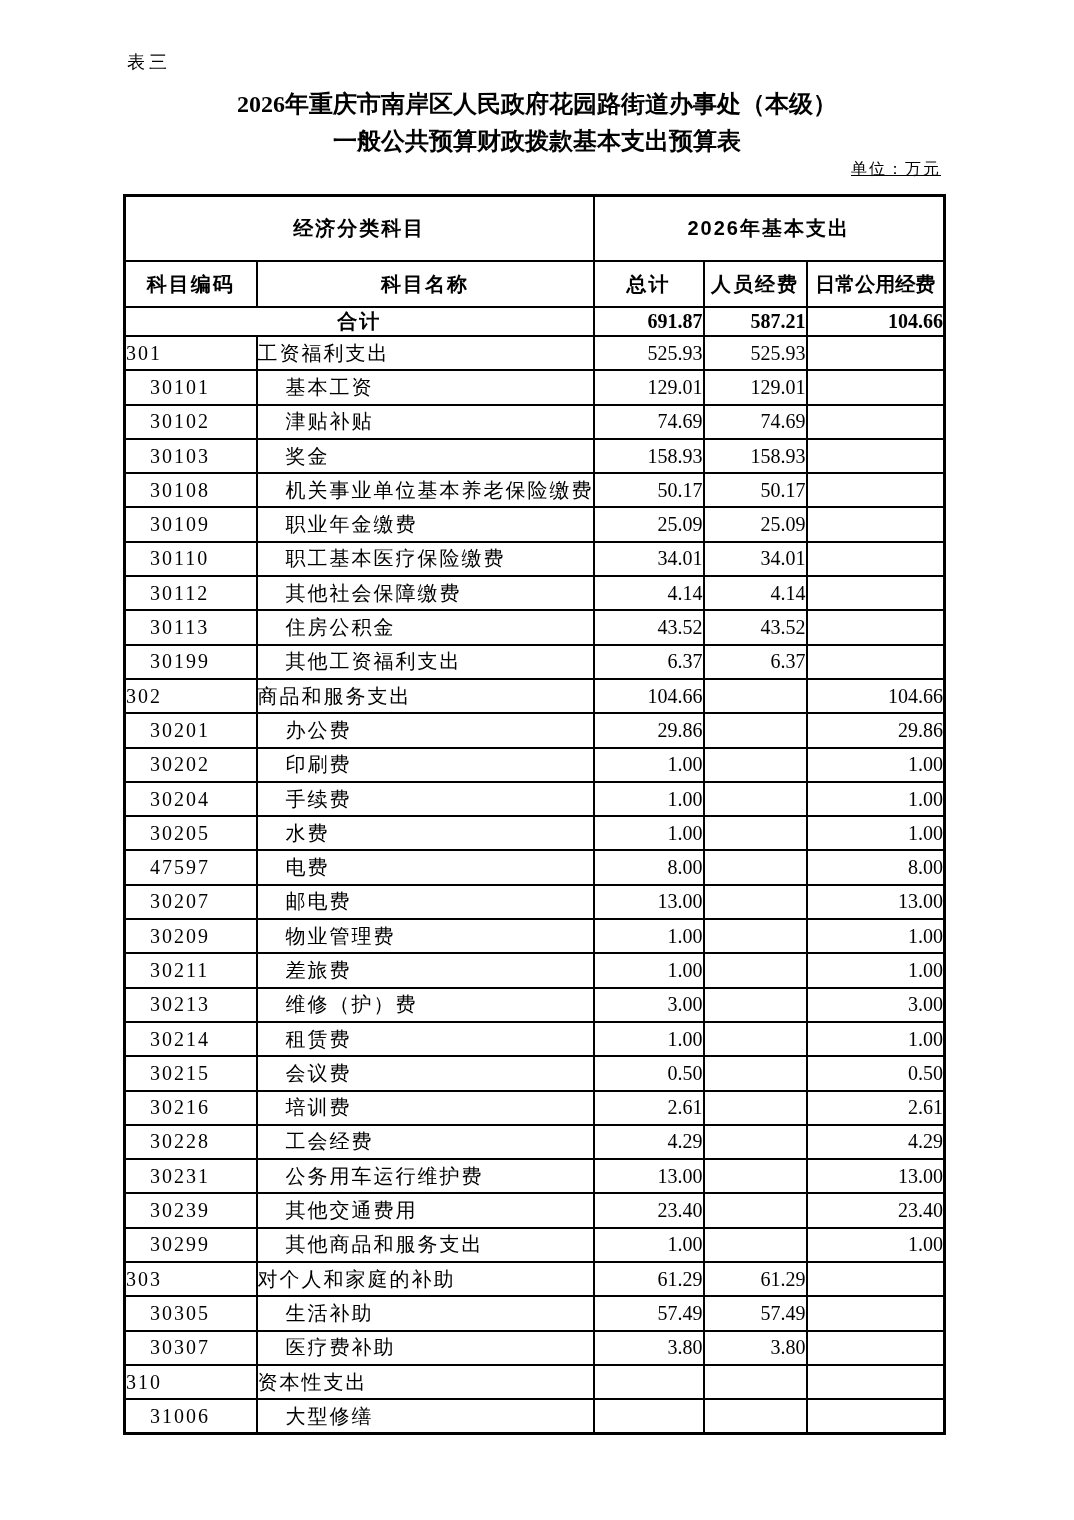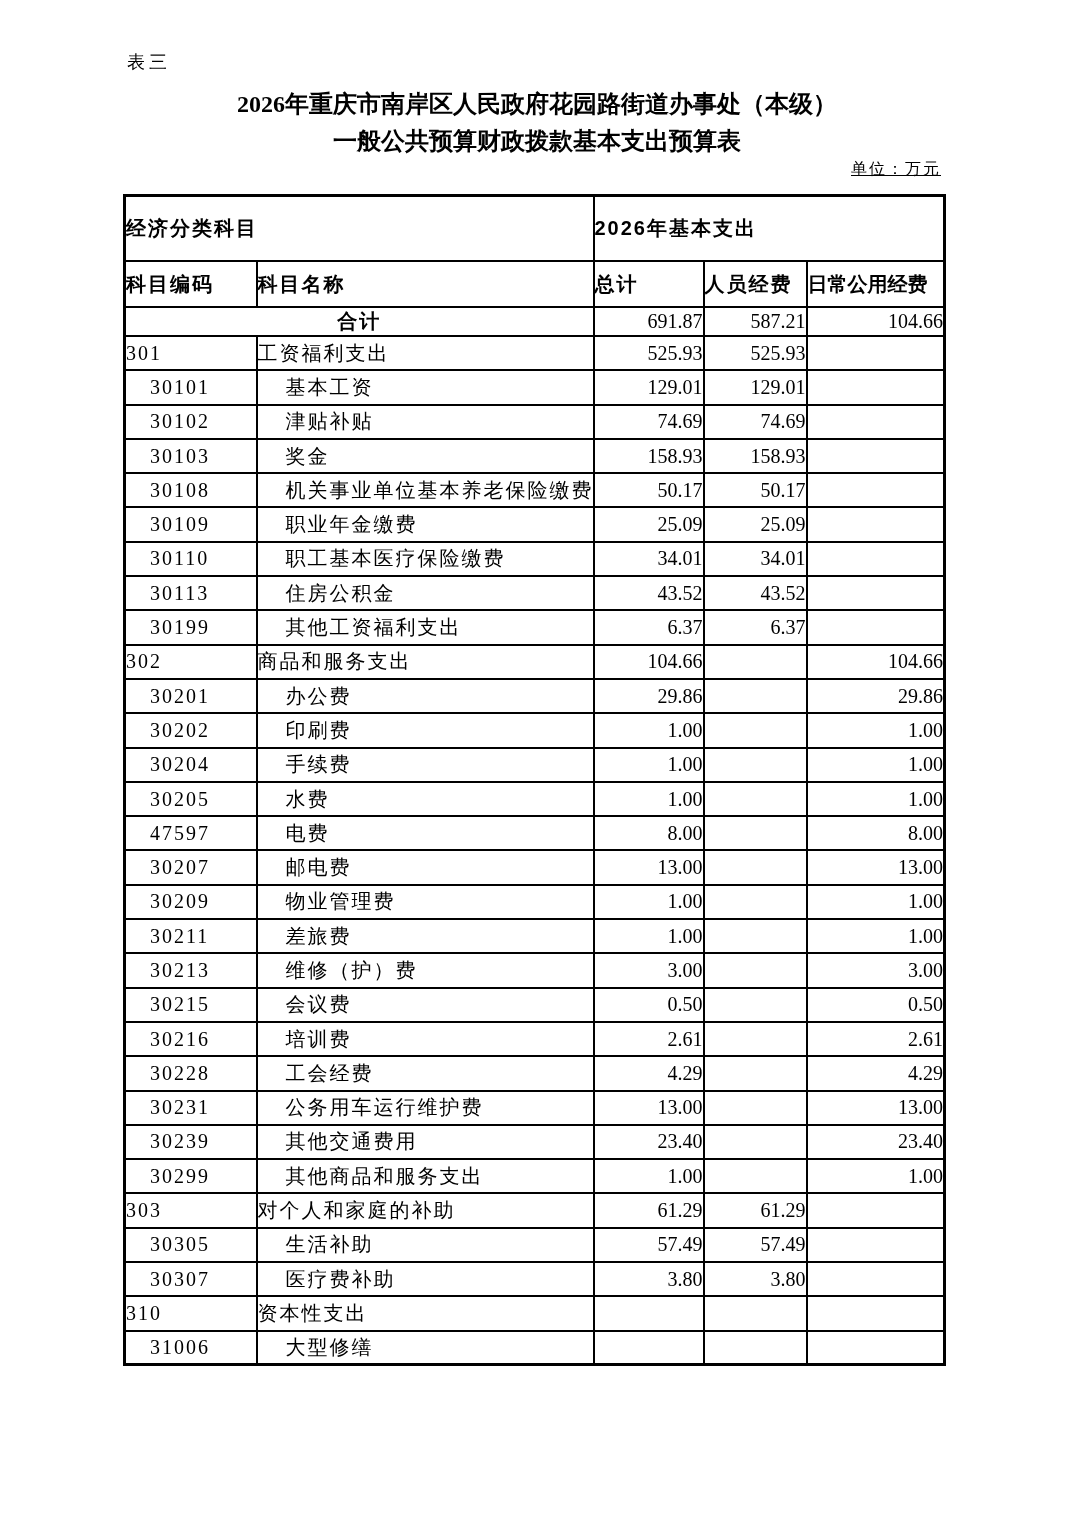--- a/index.html
+++ b/index.html
@@ -30,36 +30,36 @@
     border: 3px solid #000;
   }
   table.budget th, table.budget td {
     border: 2px solid #000;
     padding: 0;
     overflow: hidden; white-space: nowrap;
   }
   thead th {
     font-family: "Liberation Sans", "DejaVu Sans", sans-serif;
     font-weight: bold; font-size: 20px; letter-spacing: 2px;
-    text-align: left; vertical-align: middle;
+    text-align: center; vertical-align: middle;
   }
   tr.h1 th { height: 63px; }
   tr.h2 th { height: 44px; }
   tr.h2 th.daily { letter-spacing: 0px; }
 
   tbody tr { height: 34.3px; }
   tbody td { font-size: 20px; vertical-align: middle; }
   td.code { text-align: left; padding-left: 5px; letter-spacing: 2px; }
   td.code.lvl2 { padding-left: 24px; }
   td.name { text-align: left; padding-left: 8px; letter-spacing: 2px; margin-left: 36px; }
   td.name.lvl2 { padding-left: 28px; }
   td.num { text-align: right; padding-right: 6px; letter-spacing: 0; }
   tr.total-row { height: 24px; }
   tr.total-row td.label { text-align: center; font-weight: bold; letter-spacing: 2px; }
-  tr.total-row td.num { font-weight: normal; }
+  tr.total-row td.num { font-weight: bold; }
 </style>
 </head>
 <body>
 
 <div class="page">
 
   <div class="table-label">表三</div>
 
   <div class="title-block">
     <div>2026年重庆市南岸区人民政府花园路街道办事处（本级）</div>
@@ -139,20 +139,27 @@
           <td class="num"></td>
         </tr>
         <tr>
           <td class="code lvl2">30110</td>
           <td class="name lvl2">职工基本医疗保险缴费</td>
           <td class="num">34.01</td>
           <td class="num">34.01</td>
           <td class="num"></td>
         </tr>
         <tr>
+          <td class="code lvl2">30112</td>
+          <td class="name lvl2">其他社会保障缴费</td>
+          <td class="num">4.14</td>
+          <td class="num">4.14</td>
+          <td class="num"></td>
+        </tr>
+        <tr>
           <td class="code lvl2">30113</td>
           <td class="name lvl2">住房公积金</td>
           <td class="num">43.52</td>
           <td class="num">43.52</td>
           <td class="num"></td>
         </tr>
         <tr>
           <td class="code lvl2">30199</td>
           <td class="name lvl2">其他工资福利支出</td>
           <td class="num">6.37</td>
@@ -223,20 +230,27 @@
           <td class="num">1.00</td>
         </tr>
         <tr>
           <td class="code lvl2">30213</td>
           <td class="name lvl2">维修（护）费</td>
           <td class="num">3.00</td>
           <td class="num"></td>
           <td class="num">3.00</td>
         </tr>
         <tr>
+          <td class="code lvl2">30214</td>
+          <td class="name lvl2">租赁费</td>
+          <td class="num">1.00</td>
+          <td class="num"></td>
+          <td class="num">1.00</td>
+        </tr>
+        <tr>
           <td class="code lvl2">30215</td>
           <td class="name lvl2">会议费</td>
           <td class="num">0.50</td>
           <td class="num"></td>
           <td class="num">0.50</td>
         </tr>
         <tr>
           <td class="code lvl2">30216</td>
           <td class="name lvl2">培训费</td>
           <td class="num">2.61</td>

